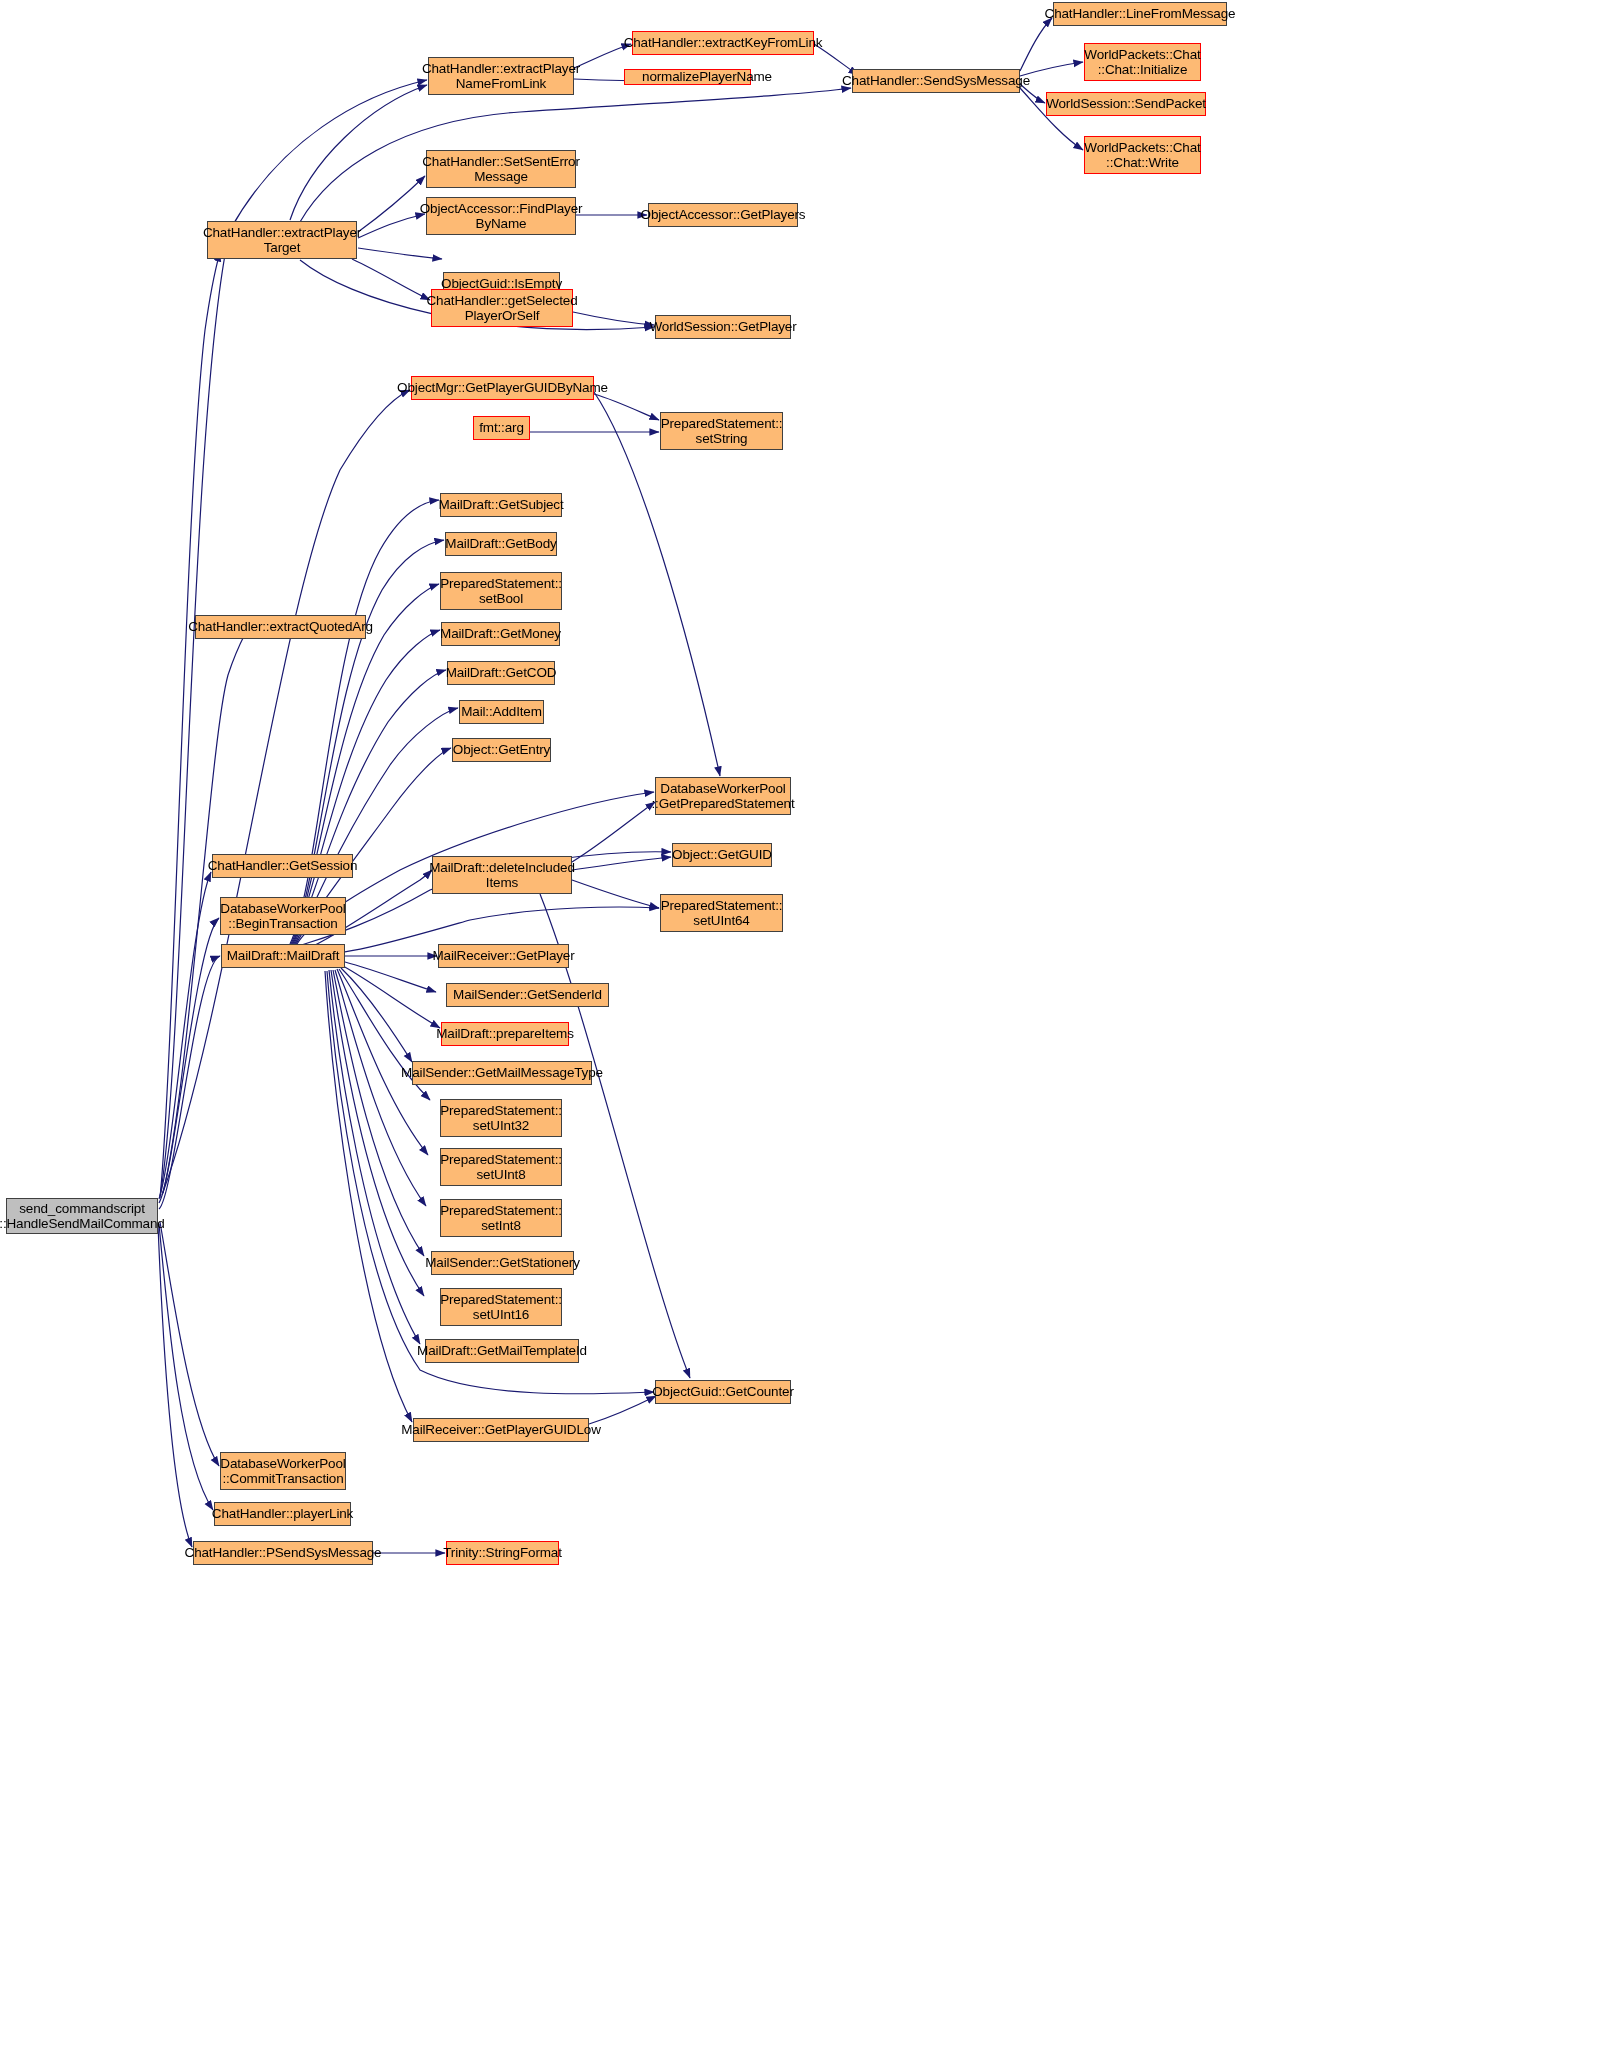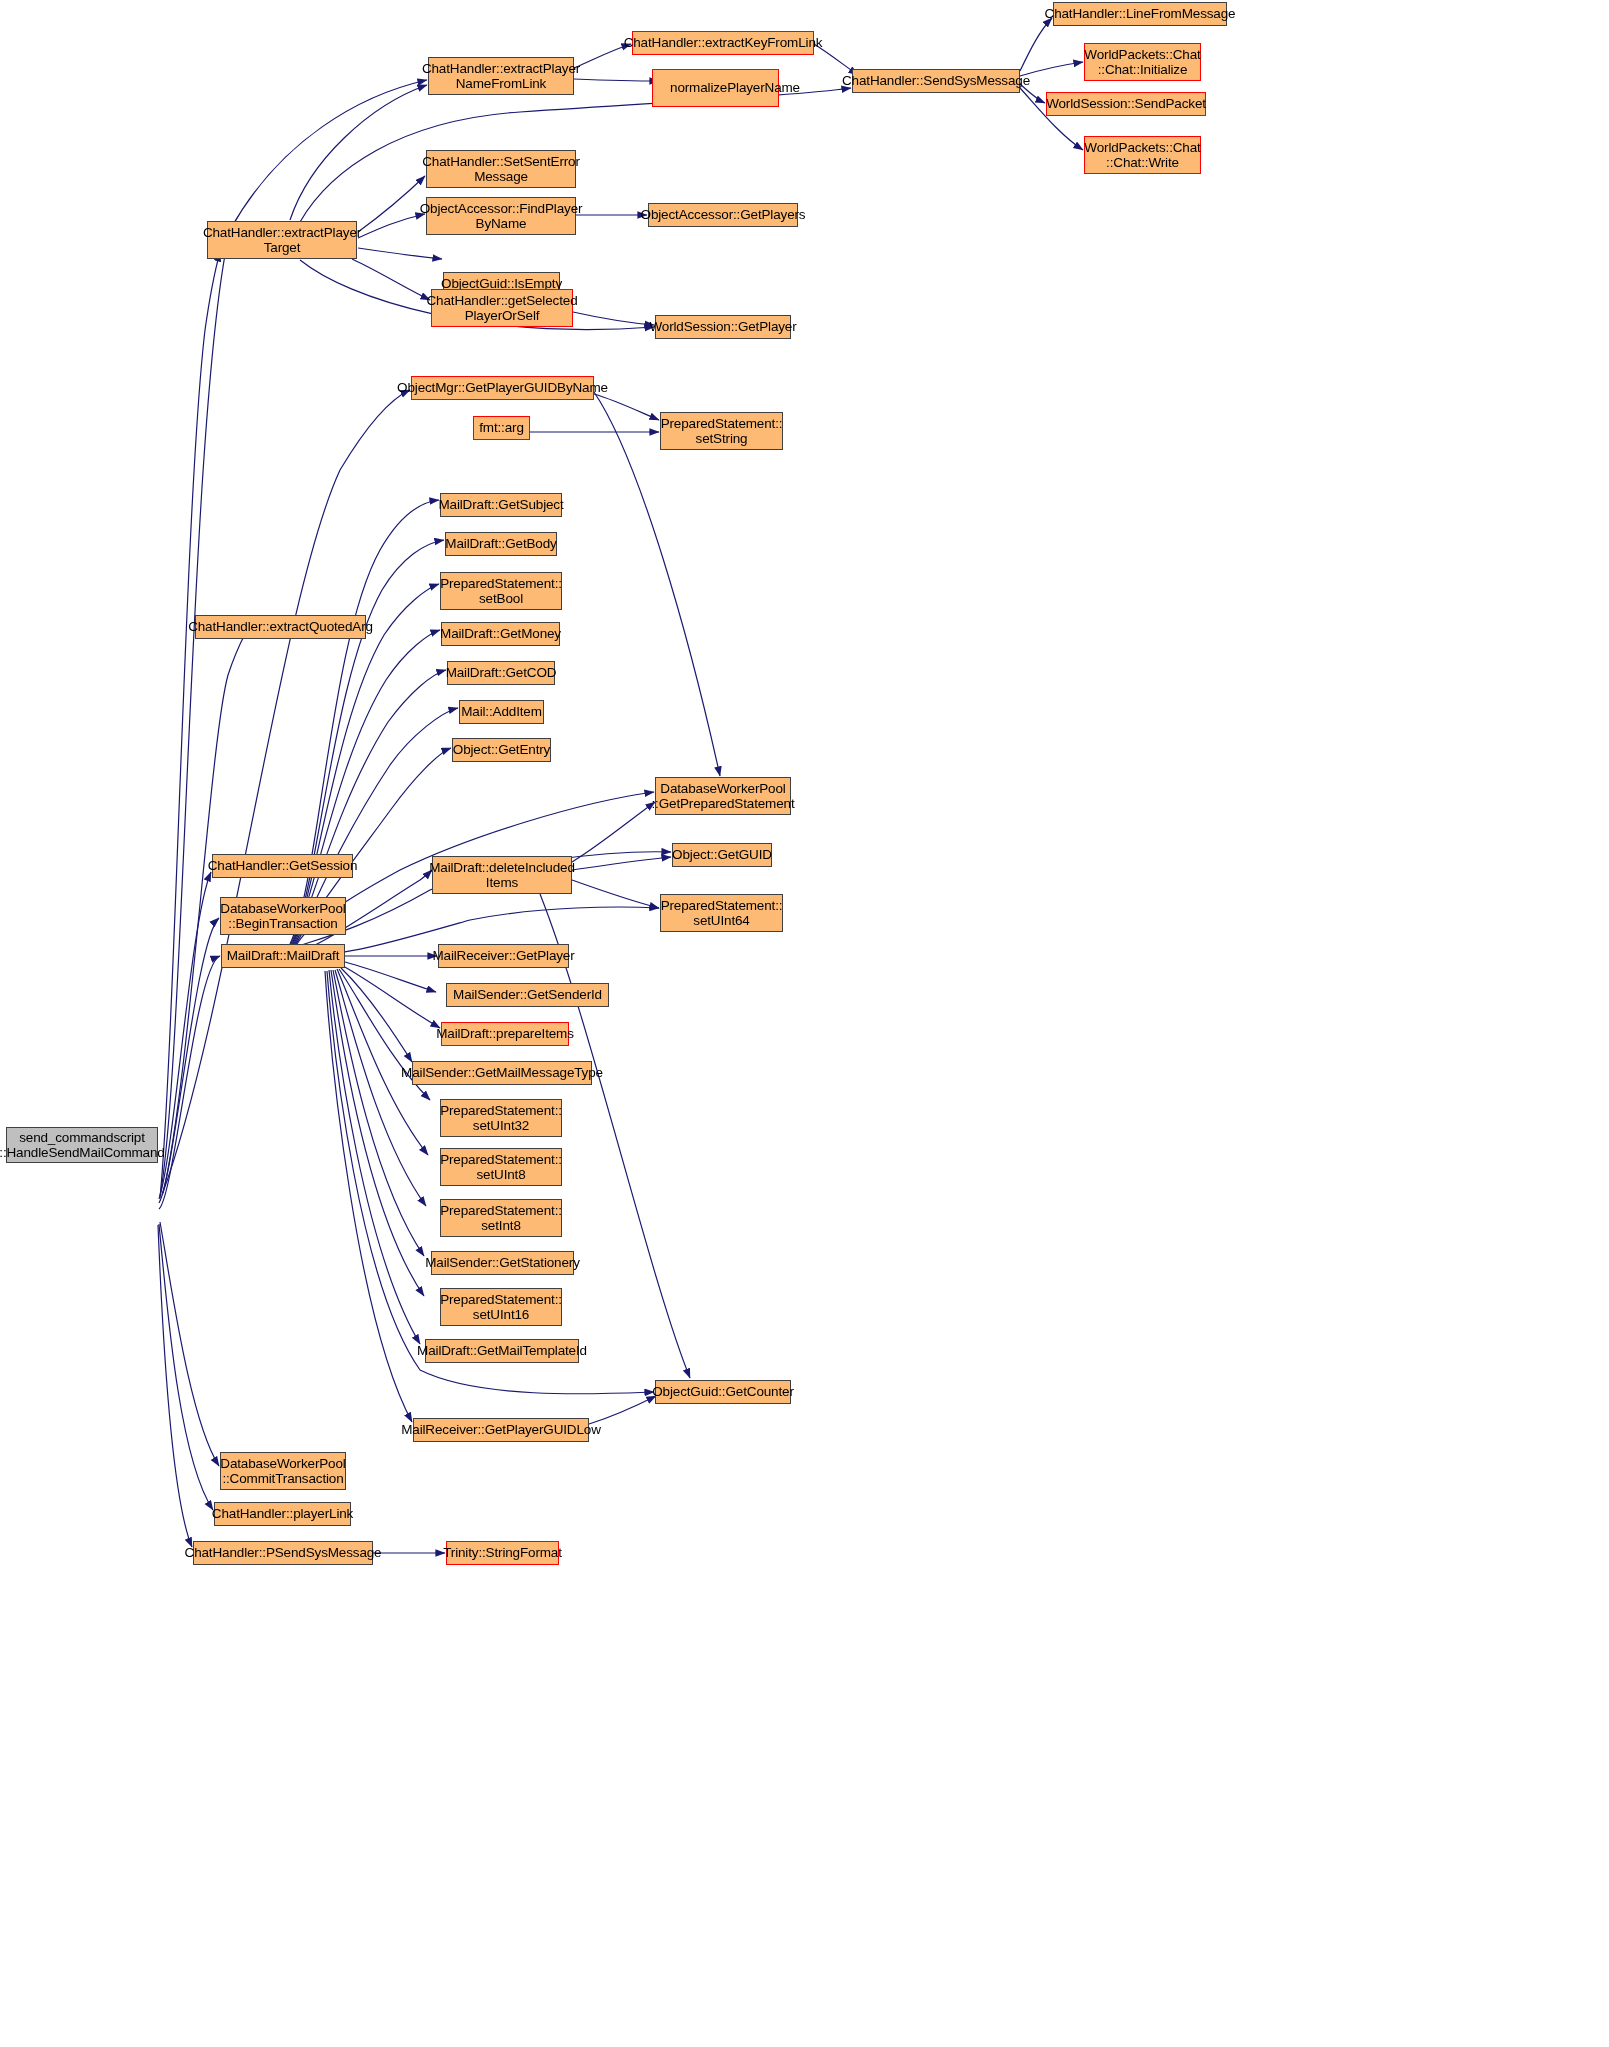--- a/index.html
+++ b/index.html
@@ -112,26 +112,26 @@
         <path d="M 325 971 C 331 1065 357 1320 412 1422" fill="none" stroke="#191970" stroke-width="1.2" marker-end="url(#arrow)"></path>
         <path d="M 572 862 C 600 845 630 820 655 802" fill="none" stroke="#191970" stroke-width="1.2" marker-end="url(#arrow)"></path>
         <path d="M 572 870 C 600 866 640 860 671 857" fill="none" stroke="#191970" stroke-width="1.2" marker-end="url(#arrow)"></path>
         <path d="M 572 880 C 600 890 635 902 659 908" fill="none" stroke="#191970" stroke-width="1.2" marker-end="url(#arrow)"></path>
         <path d="M 540 894 C 590 1020 650 1280 690 1378" fill="none" stroke="#191970" stroke-width="1.2" marker-end="url(#arrow)"></path>
         <path d="M 589 1424 C 615 1416 640 1404 656 1396" fill="none" stroke="#191970" stroke-width="1.2" marker-end="url(#arrow)"></path>
         <path d="M 373 1553 C 400 1553 425 1553 445 1553" fill="none" stroke="#191970" stroke-width="1.2" marker-end="url(#arrow)"></path>
       </g>
   </svg>
   <div id="node-layer">
-      <div class="node root" style="left: 6px; top: 1127px; width: 152px; height: 36px;">send_commandscript
+      <div class="node root" style="left: 6px; top: 1198px; width: 152px; height: 36px;">send_commandscript
 ::HandleSendMailCommand</div>
       <div class="node" style="left: 428px; top: 57px; width: 146px; height: 38px;">ChatHandler::extractPlayer
 NameFromLink</div>
       <div class="node red" style="left: 632px; top: 31px; width: 182px; height: 24px;">ChatHandler::extractKeyFromLink</div>
-      <div class="node red" style="left: 652px; top: 69px; width: 127px; height: 38px; padding-left: 43px;">normalizePlayerName</div>
+      <div class="node red" style="left: 624px; top: 69px; width: 127px; height: 16px; padding-left: 43px;">normalizePlayerName</div>
       <div class="node" style="left: 852px; top: 69px; width: 168px; height: 24px;">ChatHandler::SendSysMessage</div>
       <div class="node" style="left: 1053px; top: 2px; width: 174px; height: 24px;">ChatHandler::LineFromMessage</div>
       <div class="node red" style="left: 1084px; top: 43px; width: 117px; height: 38px;">WorldPackets::Chat
 ::Chat::Initialize</div>
       <div class="node red" style="left: 1046px; top: 92px; width: 160px; height: 24px;">WorldSession::SendPacket</div>
       <div class="node red" style="left: 1084px; top: 136px; width: 117px; height: 38px;">WorldPackets::Chat
 ::Chat::Write</div>
       <div class="node" style="left: 207px; top: 221px; width: 150px; height: 38px;">ChatHandler::extractPlayer
 Target</div>
       <div class="node" style="left: 426px; top: 150px; width: 150px; height: 38px;">ChatHandler::SetSentError

